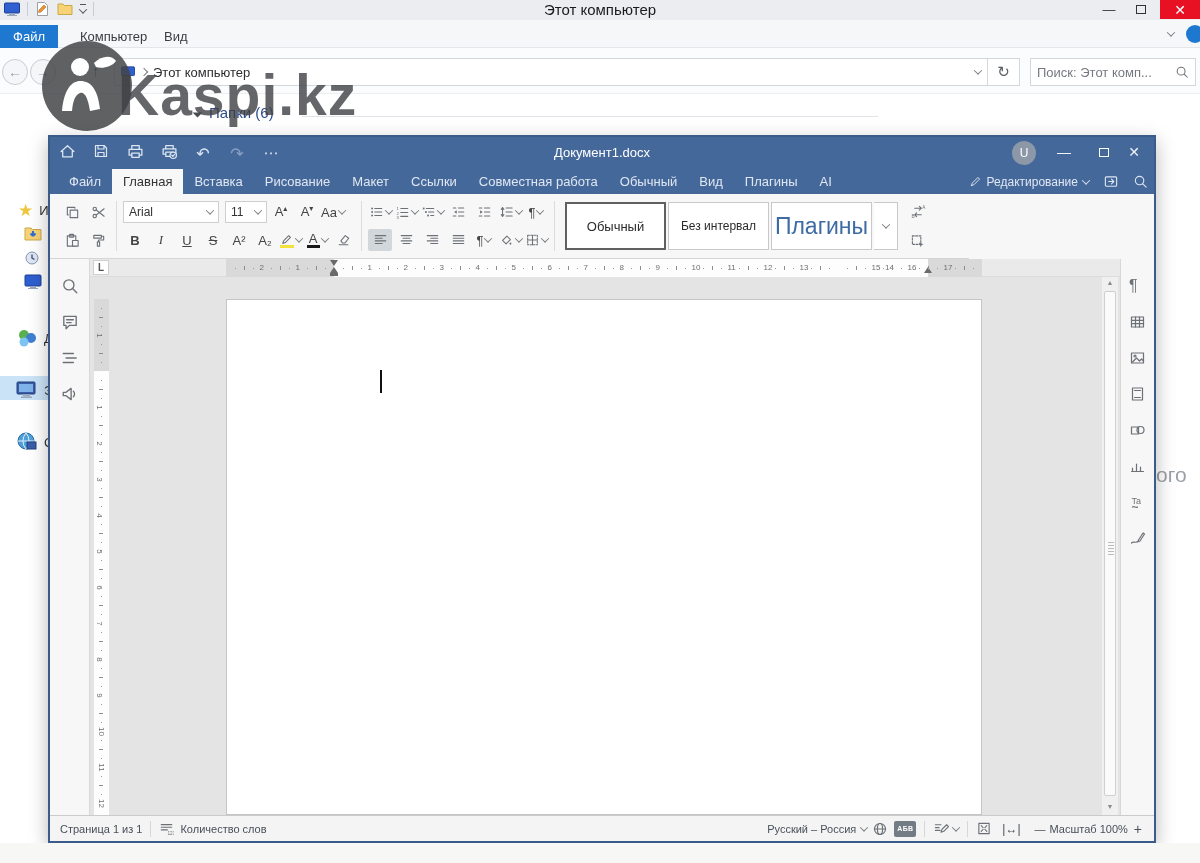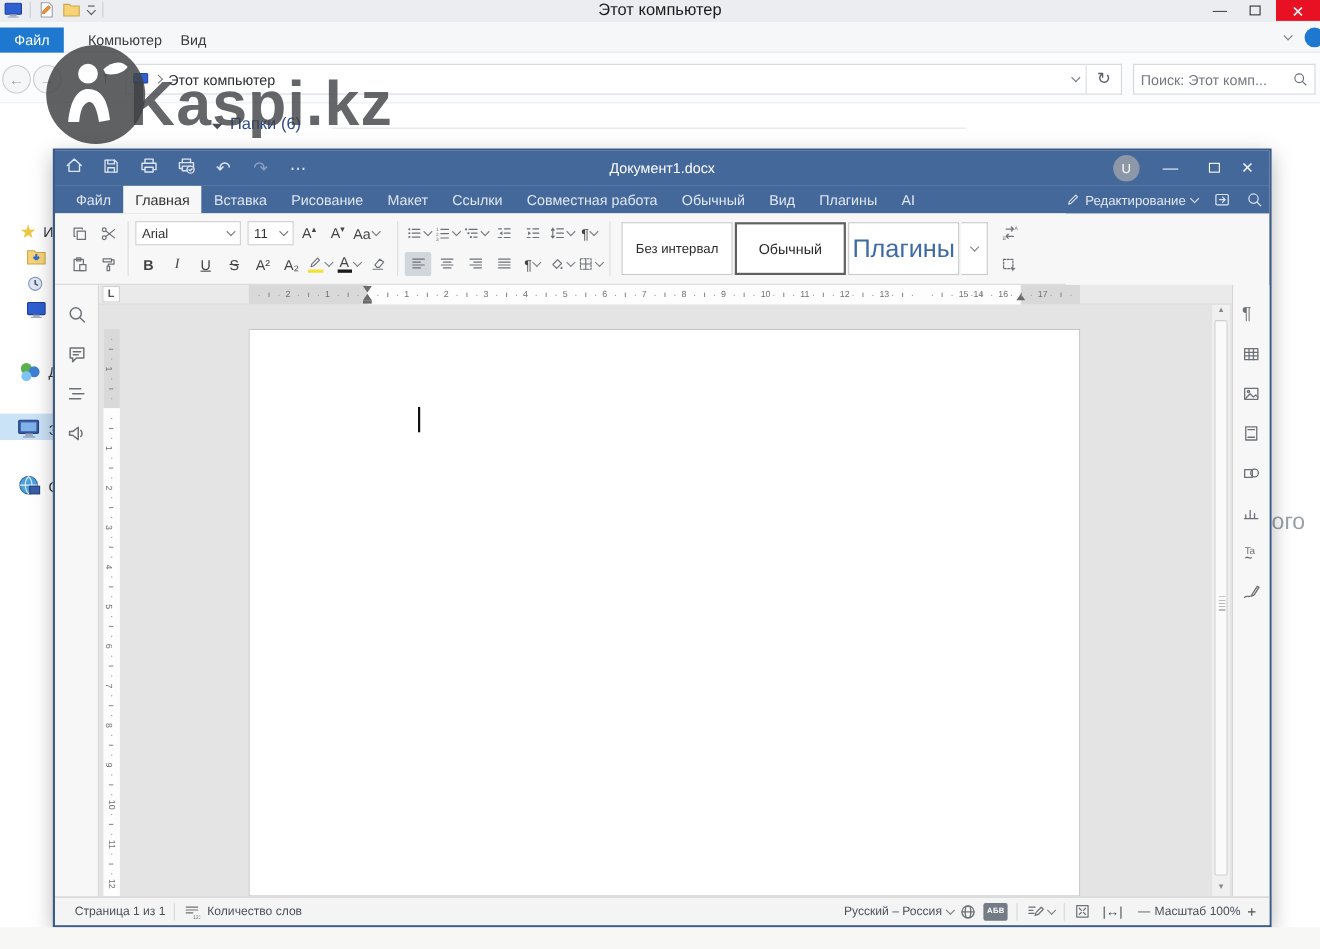--- a/index.html
+++ b/index.html
@@ -516,25 +516,25 @@
               <rect x="2.5" y="2.5" width="11" height="11" stroke-dasharray="2 1.5"></rect>
               <path d="M8 2.5v11M2.5 8h11"></path>
             </svg>
             <span class="chev"></span>
           </span>
       </div>
     </div>
     <div class="tb-sep"></div>
 
     <div id="style-gallery">
+      <div class="style-box sel">
+          <span class="st-normal">Обычный</span>
+        </div>
       <div class="style-box">
           <span class="st-nospace">Без интервал</span>
-        </div>
-      <div class="style-box sel">
-          <span class="st-normal">Обычный</span>
         </div>
       <div class="style-box">
           <span class="st-h1">Плагины</span>
         </div>
       <div id="gallery-chev">
           <span class="chev"></span>
         </div>
     </div>
 
     <div id="tb-right">
@@ -768,21 +768,21 @@
             <path d="M3 13c2-1.5 3 1.5 5 0"></path>
           </svg></span>
       <span class="rb-ic" style="top:271px"><svg class="ic" width="17" height="16" viewBox="0 0 16 16">
             <path d="M9 10l4.5-7 1.5 1-4.5 7-2.5 1z"></path>
             <path d="M2 13c2-2 3 0 5-1"></path>
           </svg></span>
     </div>
   </div>
 
   <div id="ed-status">
-    <span style="margin-left:18px">Страница 1 из 1</span>
+    <span style="margin-left:10px">Страница 1 из 1</span>
     <span class="st-sep"></span>
     <svg class="ic" width="15" height="14" viewBox="0 0 16 16">
         <path d="M2 3h12M2 6h12M2 9h7"></path>
         <text x="9" y="15" font-size="5.5" fill="#6d7177" stroke="none">123</text>
       </svg>
     <span style="margin-left:6px">Количество слов</span>
     <span style="flex:1"></span>
     <span style="display:flex; align-items:center; gap:5px;">
       <span>Русский – Россия</span>
       <span class="chev"></span>

